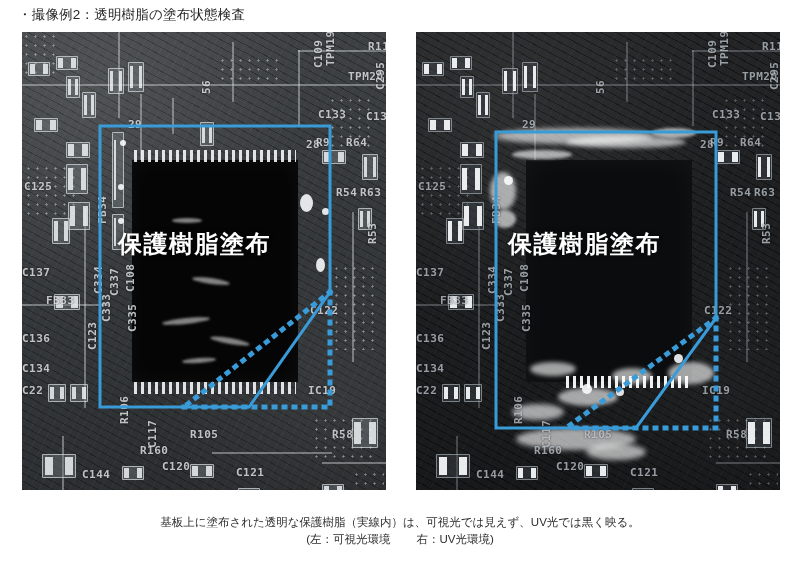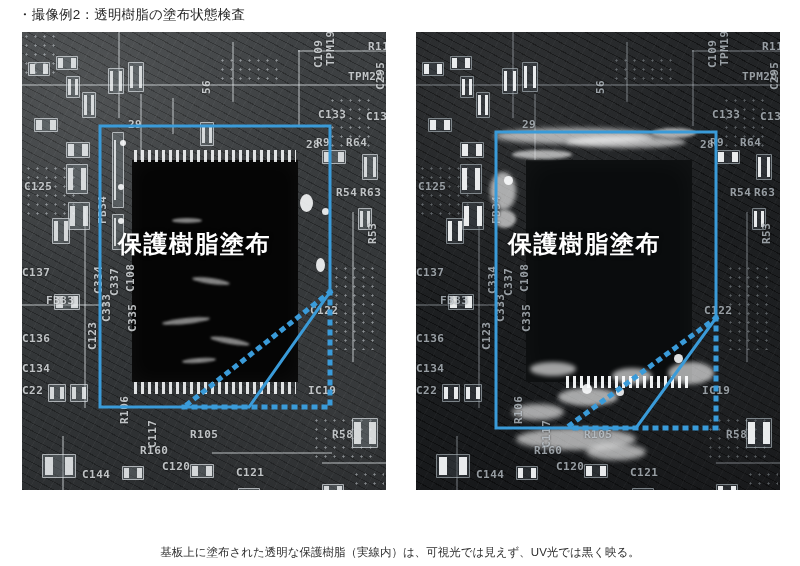--- a/index.html
+++ b/index.html
@@ -184,21 +184,21 @@
     position: absolute;
     left: 0;
     top: 514px;
     width: 800px;
     text-align: center;
     font-size: 11.5px;
     line-height: 17px;
     color: #2e2e2e;
   }
   #footer-note .fn-line { display: block; white-space: nowrap; }
-  #footer-note .fn-line.indent-a { padding-left: 0; margin-top: 30px; }
+  #footer-note .fn-line.indent-a { padding-left: 0; }
   #footer-note .fn-line.indent-b { padding-left: 0; }
   .fn-gap { display: inline-block; width: 26px; }
 </style>
 </head>
 <body>
 
 <div id="slide-title">・撮像例2：透明樹脂の塗布状態検査</div>
 
 <div id="photo-visible" class="photo-panel">
 
@@ -575,13 +575,14 @@
       <polyline points="300,286 300,396 150,396" fill="none" stroke="#3a9bd9" stroke-width="5" stroke-dasharray="1 9" stroke-linecap="square"></polyline>
       <line x1="300" y1="286" x2="150" y2="396" stroke="#3a9bd9" stroke-width="5" stroke-dasharray="1 9" stroke-linecap="square"></line>
     </svg>
   </div>
 
   <div id="caption-uv" class="photo-caption" style="left:92px; top:196px;">保護樹脂塗布</div>
 </div>
 
 <div id="footer-note">
   <span class="fn-line indent-a">基板上に塗布された透明な保護樹脂（実線内）は、可視光では見えず、UV光では黒く映る。</span>
+  <span class="fn-line"><span>(左：可視光環境</span><span class="fn-gap"></span><span>右：UV光環境)</span></span>
 </div>
 
 </body></html>

